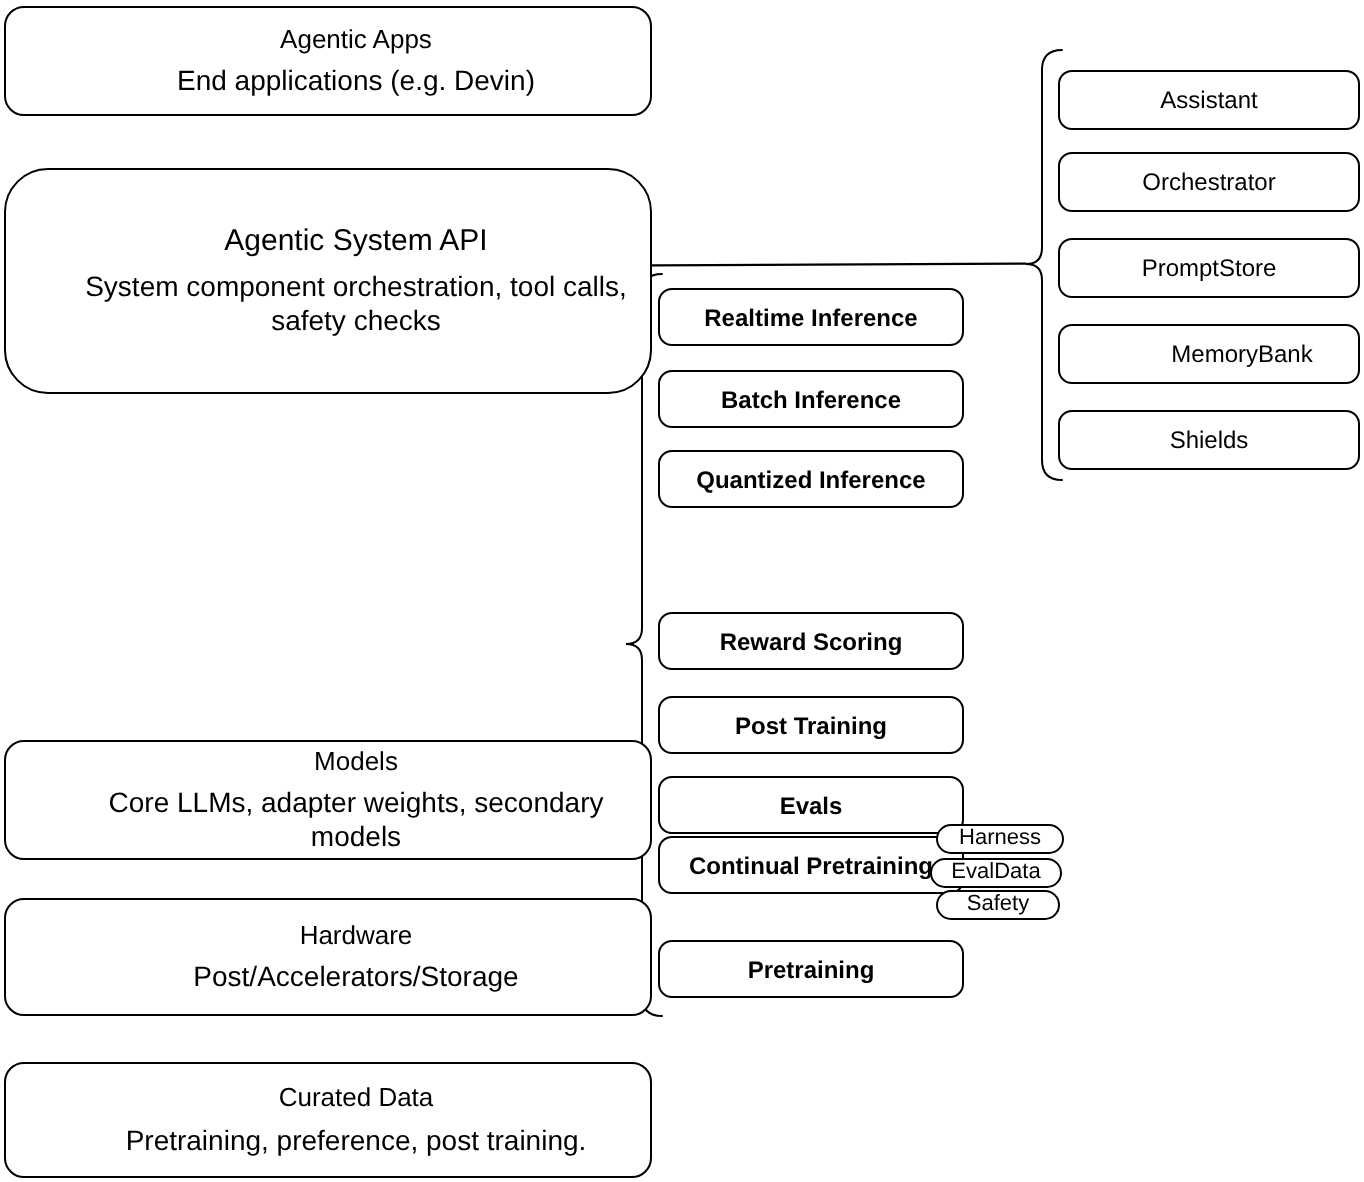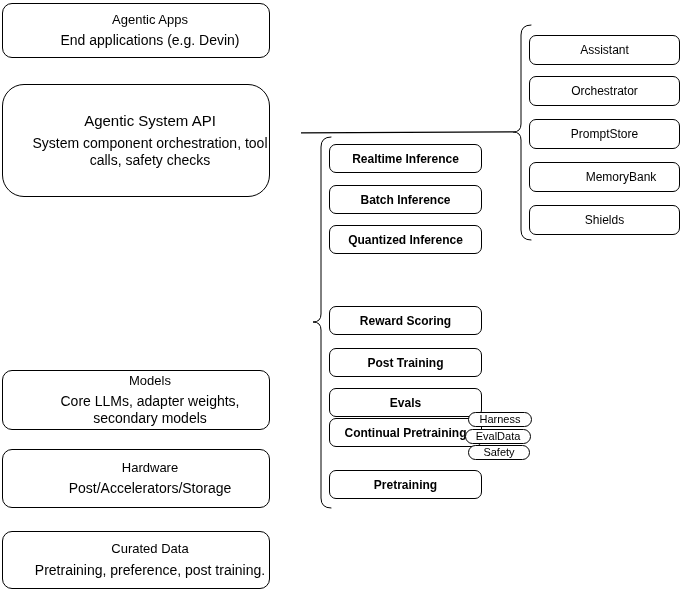--- a/index.html
+++ b/index.html
@@ -21,21 +21,21 @@
     box-sizing: border-box;
     background: #ffffff;
     border: 1px solid #000000;
     display: flex;
     flex-direction: column;
     align-items: center;
     justify-content: center;
     text-align: center;
     z-index: 2;
   }
-  .left-col { left: 2px; width: 268px; padding-left: 28px; }
+  .left-col { left: 2px; width: 324px; padding-left: 28px; }
   .big-round { border-radius: 22px; }
   .med-round { border-radius: 10px; }
   .small-round { border-radius: 7px; }
   .box-title { font-size: 13px; line-height: 1.25; }
   .box-title-lg { font-size: 15px; line-height: 1.25; }
   .box-subtitle { font-size: 14px; line-height: 1.2; margin-top: 4px; }
   .mid-col { left: 329px; width: 153px; height: 29px; font-weight: bold; }
   .right-col { left: 529px; width: 151px; height: 30px; }
   .node-label { font-size: 12px; line-height: 1; }
   .tag {

